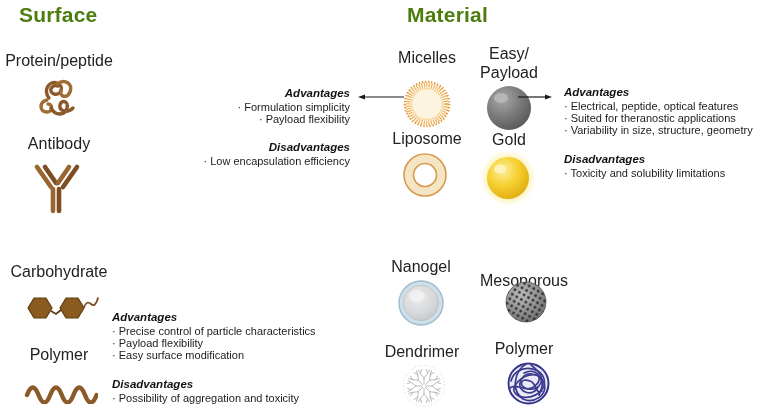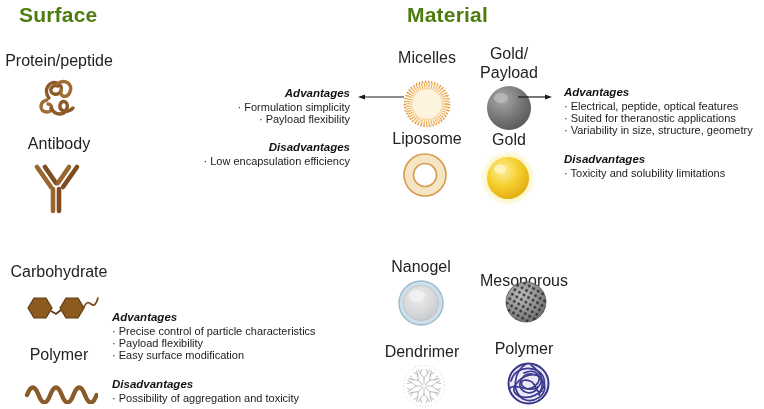--- a/index.html
+++ b/index.html
@@ -68,21 +68,21 @@
         <div class="bullet">· Easy surface modification</div>
       </div>
     <div class="pc-title second">Disadvantages</div>
     <div>
         <div class="bullet">· Possibility of aggregation and toxicity</div>
       </div>
   </div>
 
   <div class="abs label" style="left:383px;top:48px;width:88px;">Micelles</div>
   <div class="abs label" style="left:472px;top:44px;width:74px;">
-    <div>Gold/</div>
+    <div>Easy/</div>
     <div>Payload</div>
   </div>
 
   <svg class="abs" style="left:403px;top:80px;" width="48" height="48" viewBox="0 0 48 48">
     <circle cx="24" cy="24" r="15.5" fill="#fdf4e0" stroke="#f6d9a4" stroke-width="1.5"></circle>
     <circle cx="24" cy="24" r="19" fill="none" stroke="#f1b45c" stroke-width="5" stroke-dasharray="1.3 1.15"></circle>
     <circle cx="24" cy="24" r="22.3" fill="none" stroke="#dd8f30" stroke-width="2" stroke-dasharray="1.3 1.8"></circle>
   </svg>
 
   <svg class="abs" style="left:486px;top:85px;" width="46" height="46" viewBox="0 0 46 46">

